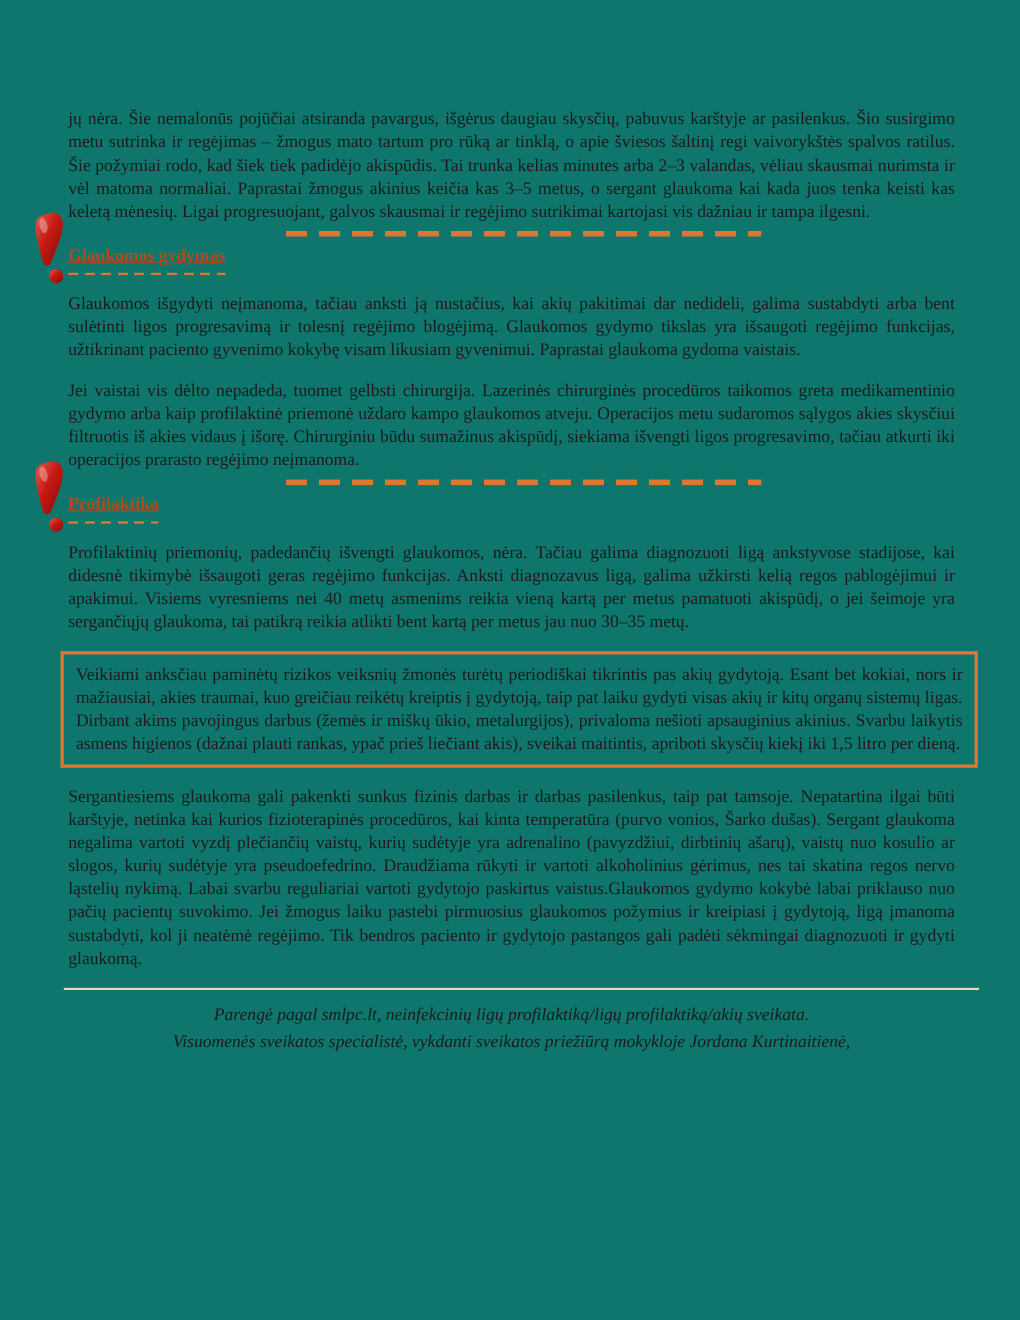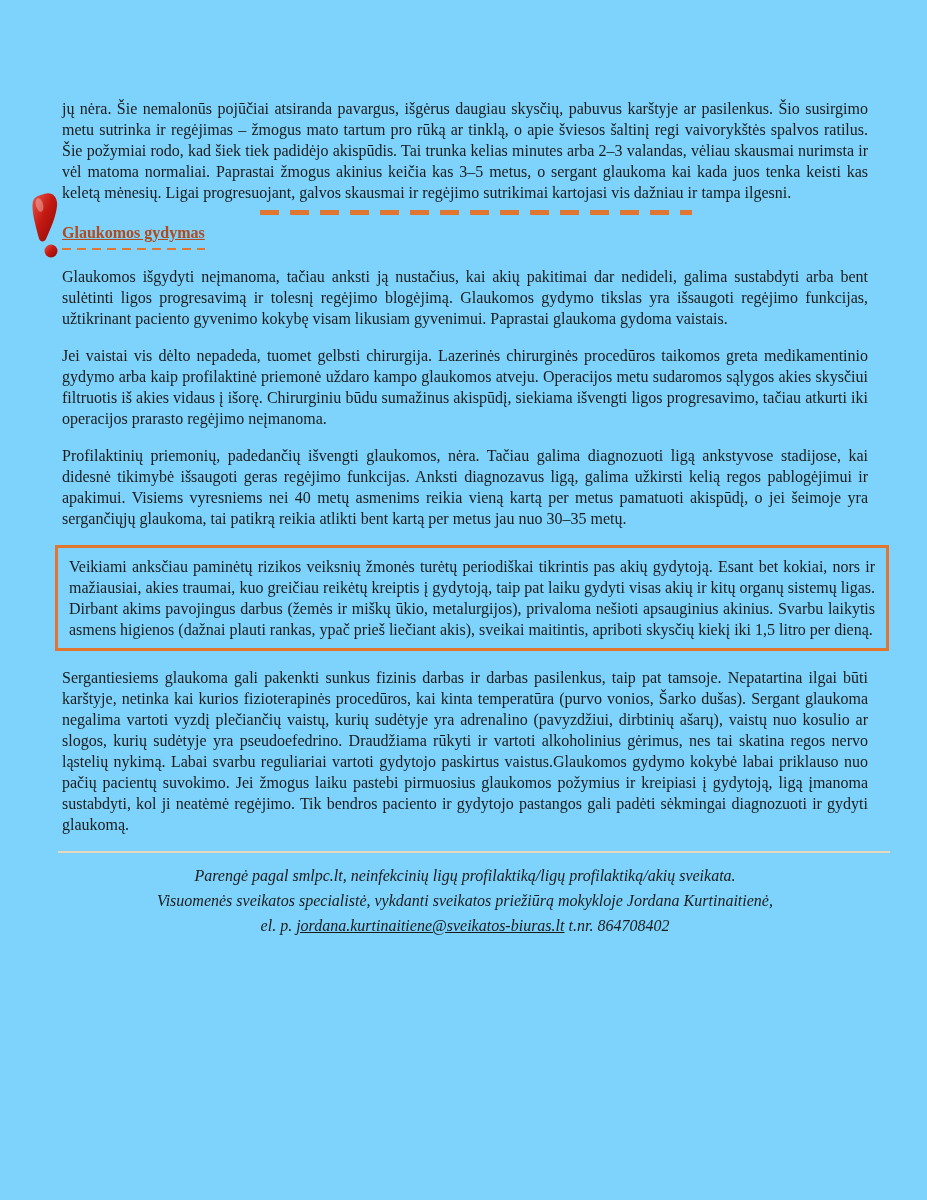--- a/index.html
+++ b/index.html
@@ -1,19 +1,19 @@
 <!DOCTYPE html>
 <html lang="lt"><head>
 <meta charset="utf-8">
 <style>
   html,body { margin:0; padding:0; background:#ffffff; }
   .page {
     position:relative;
     width:927px; height:1200px;
-    background:#7dd3fc;
+    background:#0f766e;
     font-family:"Liberation Serif", serif;
     color:#1b1b1b;
     overflow:hidden;
   }
   .content {
     position:absolute;
     left:62px; top:98px;
     width:806px;
     font-size:16px;
     line-height:21px;
@@ -104,31 +104,48 @@
       </span>
       <span class="dash-divider"></span>
       <h2><span class="h-text">Glaukomos gydymas</span></h2>
     </div>
 
 
     <p class="body-par">Glaukomos išgydyti neįmanoma, tačiau anksti ją nustačius, kai akių pakitimai dar nedideli, galima sustabdyti arba bent sulėtinti ligos progresavimą ir tolesnį regėjimo blogėjimą. Glaukomos gydymo tikslas yra išsaugoti regėjimo funkcijas, užtikrinant paciento gyvenimo kokybę visam likusiam gyvenimui. Paprastai glaukoma gydoma vaistais.</p>
 
     <p class="body-par">Jei vaistai vis dėlto nepadeda, tuomet gelbsti chirurgija. Lazerinės chirurginės procedūros taikomos greta medikamentinio gydymo arba kaip profilaktinė priemonė uždaro kampo glaukomos atveju. Operacijos metu sudaromos sąlygos akies skysčiui filtruotis iš akies vidaus į išorę. Chirurginiu būdu sumažinus akispūdį, siekiama išvengti ligos progresavimo, tačiau atkurti iki operacijos prarasto regėjimo neįmanoma.</p>
 
+    <div class="section-heading">
+      <span class="excl-icon">
+        <svg viewBox="0 0 40 68" xmlns="http://www.w3.org/2000/svg" aria-hidden="true">
+          <defs>
+            <linearGradient id="excl-g2" x1="0" y1="0" x2="1" y2="1">
+              <stop offset="0" stop-color="#ea5a50"></stop>
+              <stop offset="0.45" stop-color="#c41a12"></stop>
+              <stop offset="1" stop-color="#8c0808"></stop>
+            </linearGradient>
+          </defs>
+          <path d="M20 2 C29 -1 34 6 33 14 C32 25 26 38 22 47 C20.5 50.5 16 50 15 46.5 C12 35 8 22 8.5 12.5 C9 5 13 4 20 2 Z" fill="url(#excl-g2)"></path>
+          <ellipse cx="15.5" cy="13" rx="3.6" ry="7" fill="#ffffff" opacity="0.32" transform="rotate(-14 15.5 13)"></ellipse>
+          <circle cx="27" cy="59" r="6.5" fill="url(#excl-g2)"></circle>
+        </svg>
+      </span>
+      <span class="dash-divider"></span>
+      <h2><span class="h-text">Profilaktika</span></h2>
+    </div>
 
     <p class="body-par">Profilaktinių priemonių, padedančių išvengti glaukomos, nėra. Tačiau galima diagnozuoti ligą ankstyvose stadijose, kai didesnė tikimybė išsaugoti geras regėjimo funkcijas. Anksti diagnozavus ligą, galima užkirsti kelią regos pablogėjimui ir apakimui. Visiems vyresniems nei 40 metų asmenims reikia vieną kartą per metus pamatuoti akispūdį, o jei šeimoje yra sergančiųjų glaukoma, tai patikrą reikia atlikti bent kartą per metus jau nuo 30–35 metų.</p>
 
     <div class="risk-box">
       <span>Veikiami anksčiau paminėtų rizikos veiksnių žmonės turėtų periodiškai tikrintis pas akių gydytoją. Esant bet kokiai, nors ir mažiausiai, akies traumai, kuo greičiau reikėtų kreiptis į gydytoją, taip pat laiku gydyti visas akių ir kitų organų sistemų ligas. Dirbant akims pavojingus darbus (žemės ir miškų ūkio, metalurgijos), privaloma nešioti apsauginius akinius. Svarbu laikytis asmens higienos (dažnai plauti rankas, ypač prieš liečiant akis), sveikai maitintis, apriboti skysčių kiekį iki 1,5 litro per dieną.</span>
     </div>
 
     <p class="body-par">Sergantiesiems glaukoma gali pakenkti sunkus fizinis darbas ir darbas pasilenkus, taip pat tamsoje. Nepatartina ilgai būti karštyje, netinka kai kurios fizioterapinės procedūros, kai kinta temperatūra (purvo vonios, Šarko dušas). Sergant glaukoma negalima vartoti vyzdį plečiančių vaistų, kurių sudėtyje yra adrenalino (pavyzdžiui, dirbtinių ašarų), vaistų nuo kosulio ar slogos, kurių sudėtyje yra pseudoefedrino. Draudžiama rūkyti ir vartoti alkoholinius gėrimus, nes tai skatina regos nervo ląstelių nykimą. Labai svarbu reguliariai vartoti gydytojo paskirtus vaistus.Glaukomos gydymo kokybė labai priklauso nuo pačių pacientų suvokimo. Jei žmogus laiku pastebi pirmuosius glaukomos požymius ir kreipiasi į gydytoją, ligą įmanoma sustabdyti, kol ji neatėmė regėjimo. Tik bendros paciento ir gydytojo pastangos gali padėti sėkmingai diagnozuoti ir gydyti glaukomą.</p>
 
     <hr class="footer-sep">
 
     <div class="footer">
       <div>Parengė pagal smlpc.lt, neinfekcinių ligų profilaktiką/ligų profilaktiką/akių sveikata.</div>
       <div>Visuomenės sveikatos specialistė, vykdanti sveikatos priežiūrą mokykloje Jordana Kurtinaitienė,</div>
-      <div><span>el. p. </span><a class="email-link">jordana.kurtinaitiene@sveikatos-biuras.lt</a><span>  t.nr. 864708402</span></div>
     </div>
 
   </div>
 </div>
 
 </body></html>

